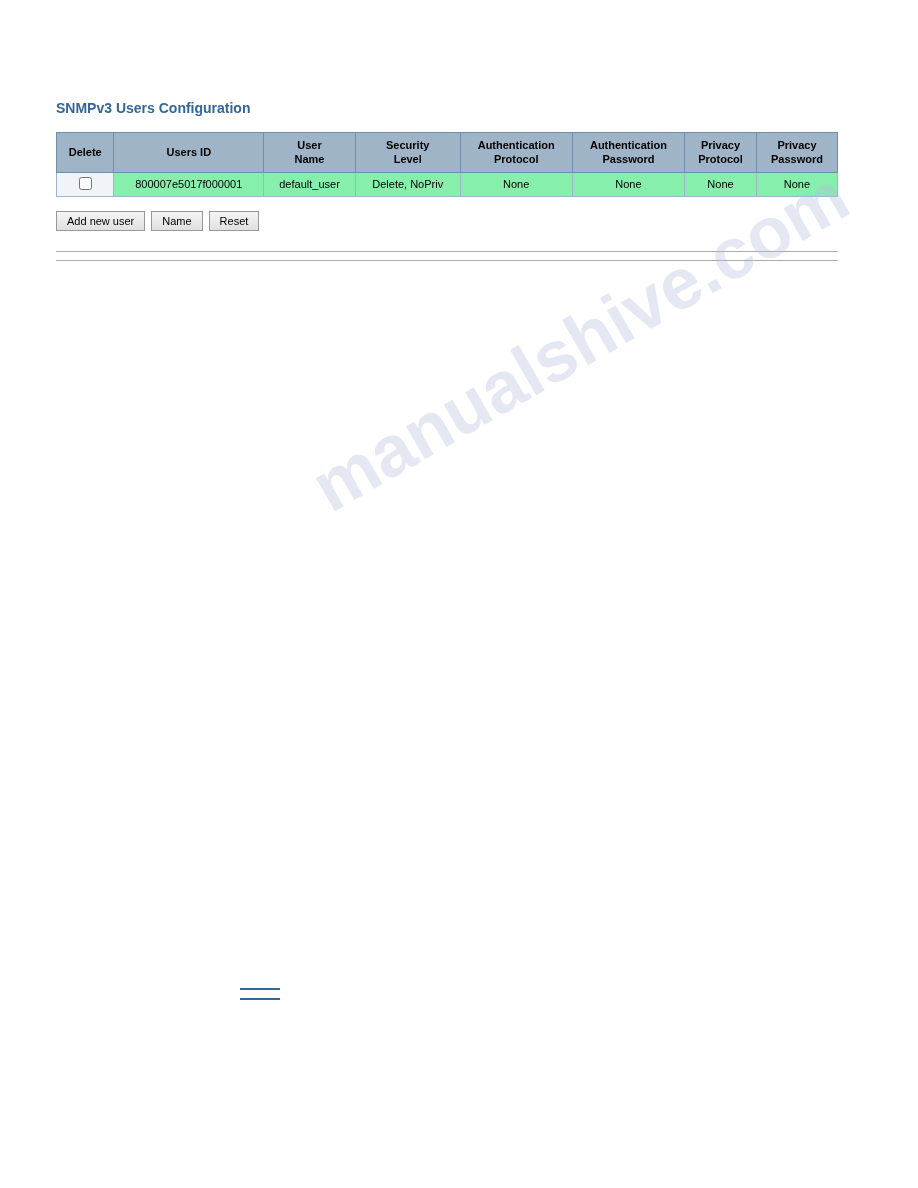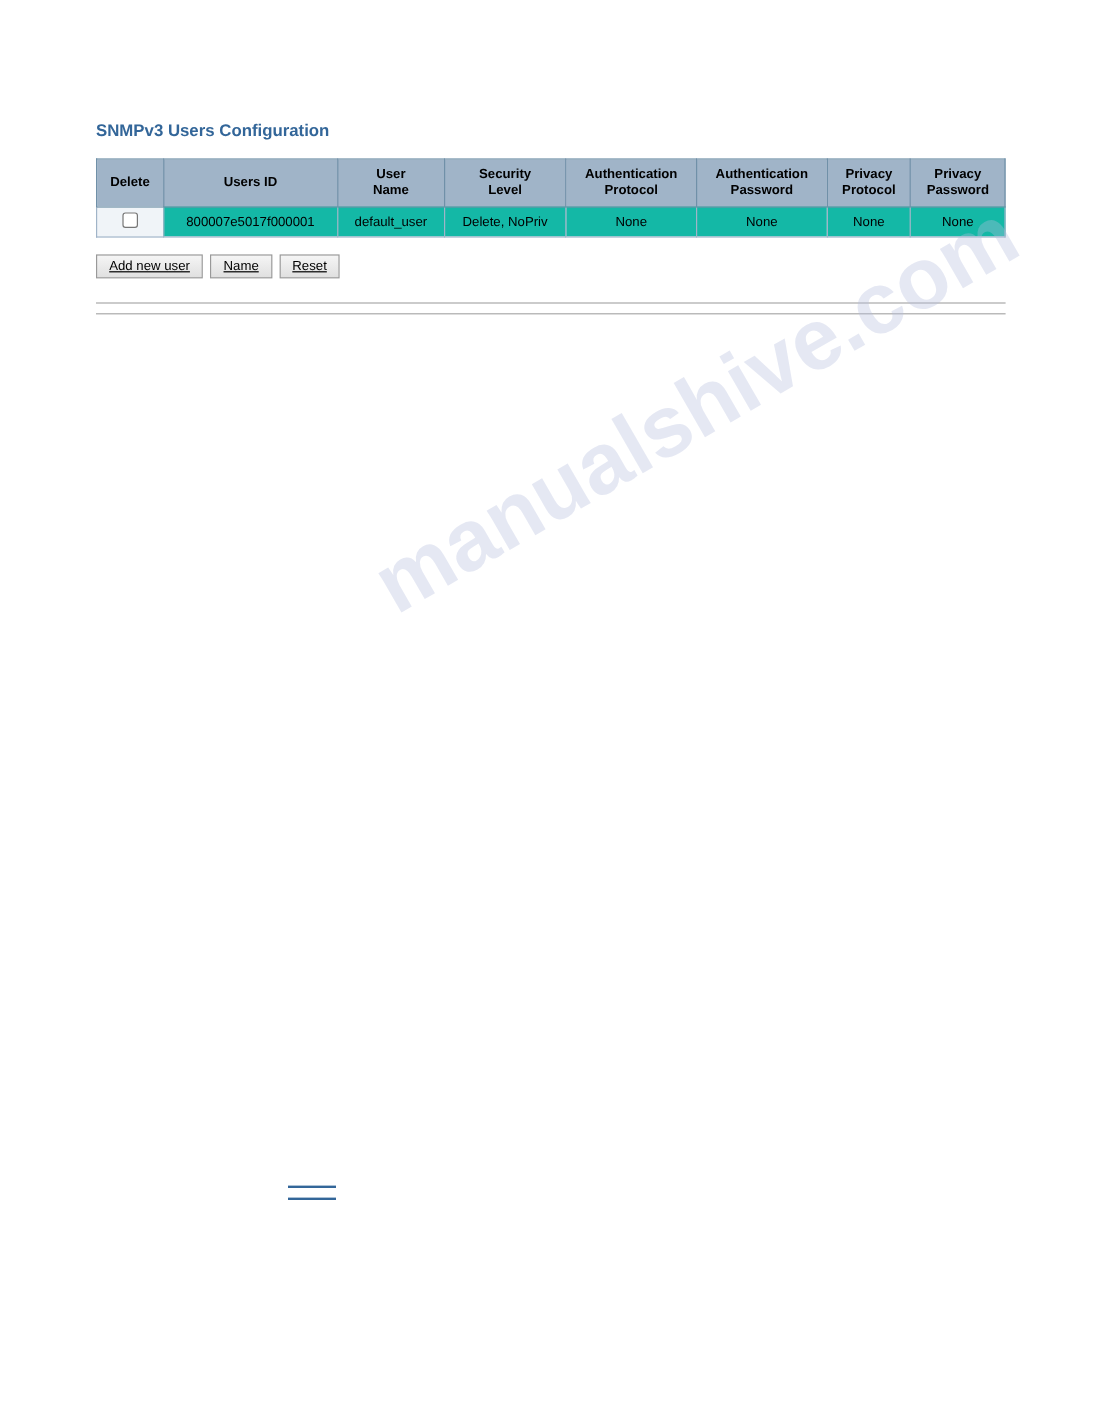--- a/index.html
+++ b/index.html
@@ -9,21 +9,21 @@
       font-size: 12px;
       background: #ffffff;
       color: #000000;
       width: 918px;
       min-height: 1188px;
       position: relative;
       overflow: hidden;
     }
 
     .page-content {
-      padding: 100px 80px 40px 80px;
+      padding: 100px 80px 40px 56px;
     }
 
     .page-title {
       font-size: 14px;
       font-weight: bold;
       color: #336699;
       margin-bottom: 16px;
     }
 
     .config-table {
@@ -41,39 +41,38 @@
       color: #000000;
       vertical-align: middle;
       line-height: 1.3;
     }
 
     .config-table td {
       border: 1px solid #a0b4c8;
       padding: 4px 6px;
       text-align: center;
       vertical-align: middle;
-      background-color: #14b8a6;
+      background-color: #86efac;
     }
 
     .config-table td:first-child {
       background-color: #f0f4f8;
     }
 
     input[type="checkbox"] {
       width: 13px;
       height: 13px;
       cursor: pointer;
     }
 
     .button-row {
       margin-top: 14px;
       display: flex;
       gap: 6px;
       align-items: center;
-      text-decoration: underline;
     }
 
     .btn {
       padding: 3px 10px;
       font-size: 11px;
       border: 1px solid #999999;
       background: linear-gradient(to bottom, #f5f5f5, #e0e0e0);
       cursor: pointer;
       color: #000000;
     }

